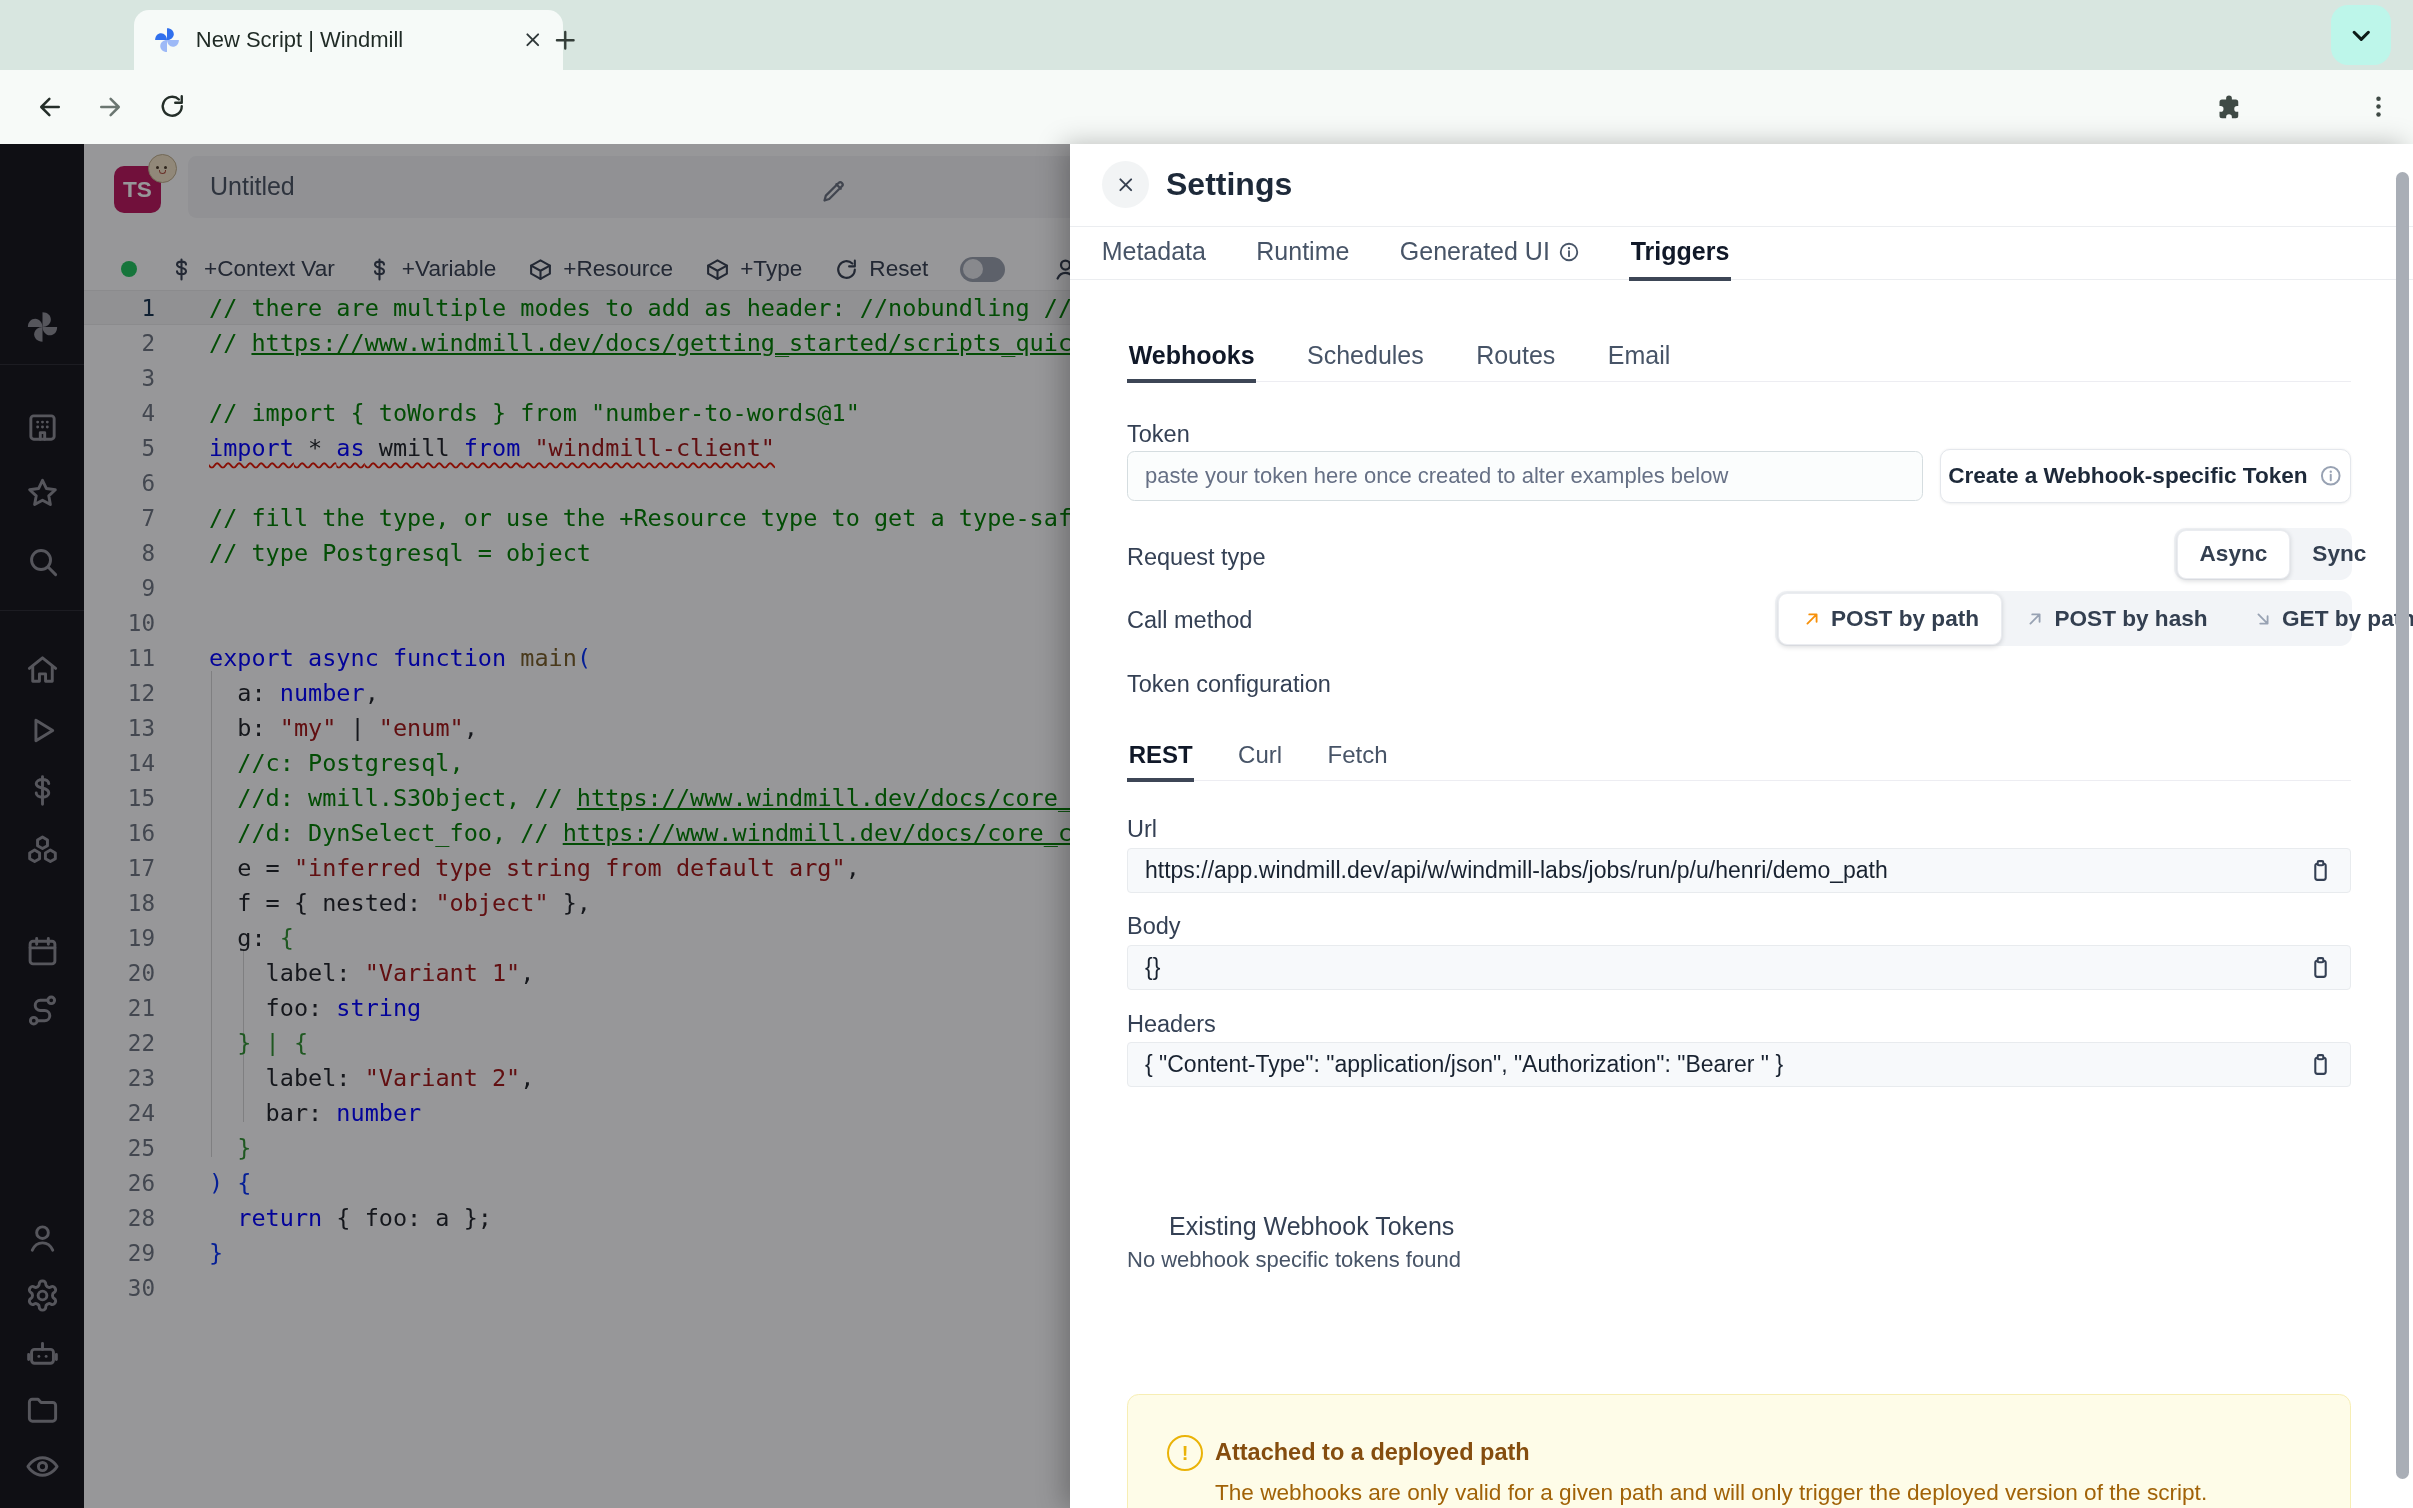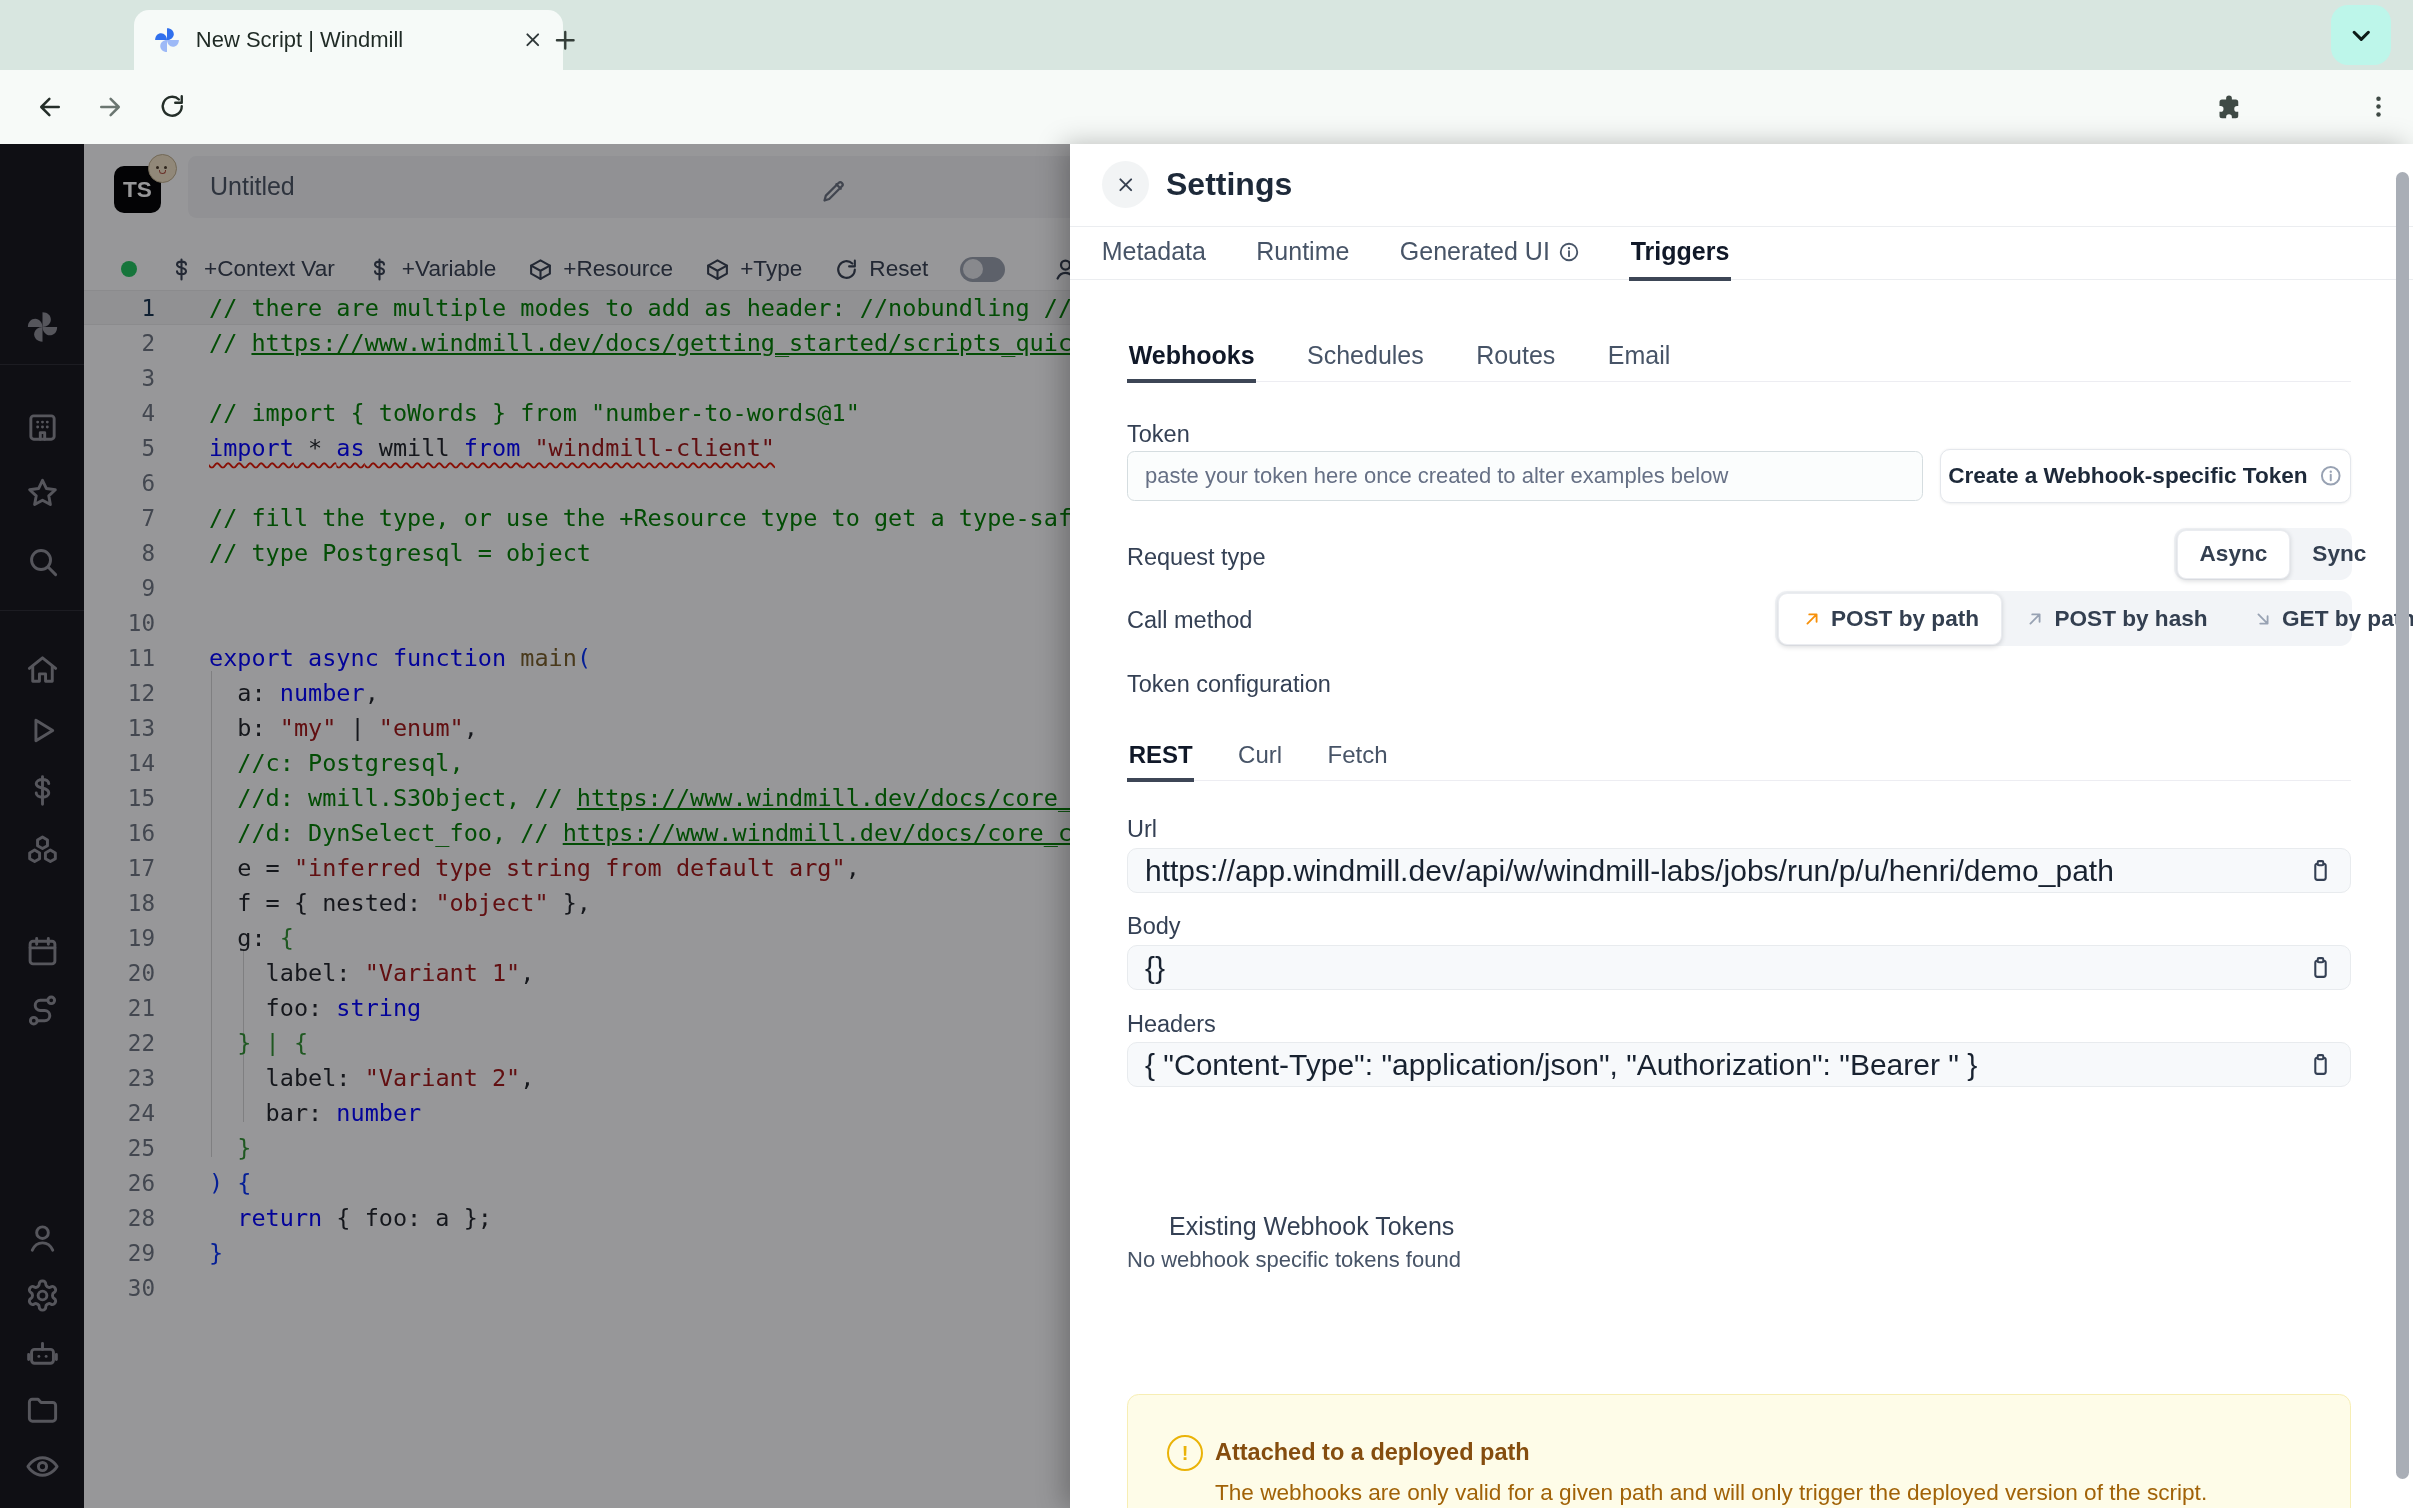--- a/index.html
+++ b/index.html
@@ -18,21 +18,21 @@
   .urltext{font-size:24px;color:#27302b;white-space:nowrap;overflow:hidden;text-overflow:ellipsis;flex:1;}
   .extdivider{position:absolute;left:2266px;top:89px;width:4.2px;height:39px;background:#4fd1c5;border-radius:2.5px;}
   .avatar{position:absolute;left:2293px;top:84px;width:49px;height:49px;border-radius:50%;background:radial-gradient(circle at 50% 30%,#cfd8c2 0 30%,#8aa06a 31% 55%,#27423a 56% 100%);}
   
   .app{position:absolute;left:0;top:144px;width:2413px;height:1364px;}
   .sidebar{position:absolute;left:0;top:0;width:84px;height:1364px;background:#15151b;z-index:1;}
   .sb-ic{position:absolute;left:23.5px;width:37px;height:37px;color:#8f8f97;display:flex;align-items:center;justify-content:center;}
   .sb-div{position:absolute;left:0;width:84px;height:0.8px;background:#2b2b33;}
   .editor{position:absolute;left:84px;top:0;width:986px;height:1364px;background:#ffffff;overflow:hidden;z-index:1;}
   .ed-header{position:absolute;left:0;top:0;width:986px;height:99px;background:#fff;}
-  .tsbadge{position:absolute;left:30px;top:22px;width:47px;height:47px;background:#000000;border-radius:10px;color:#fff;font-weight:bold;font-size:22.6px;display:flex;align-items:center;justify-content:center;}
+  .tsbadge{position:absolute;left:30px;top:22px;width:47px;height:47px;background:#be185d;border-radius:10px;color:#fff;font-weight:bold;font-size:22.6px;display:flex;align-items:center;justify-content:center;}
   .bunbadge{position:absolute;left:64px;top:10px;width:27px;height:27px;border-radius:50%;background:#f5e6c8;border:1.7px solid #bfae8c;}
   .bunbadge i{position:absolute;width:3.4px;height:3.4px;border-radius:50%;background:#4a3a28;top:11px;}
   .bunbadge i.l{left:6.7px}.bunbadge i.r{left:15px}
   .bunbadge u{position:absolute;left:10px;top:15px;width:5px;height:3.4px;border:1.7px solid #b0503f;border-top:none;border-radius:0 0 5px 5px;}
   .untitled-pill{position:absolute;left:104px;top:11.7px;width:910px;height:62px;background:#f4f5f6;border-radius:8.4px;display:flex;align-items:center;padding:0 22px;}
   .untitled-pill .t{font-size:25px;color:#4b5563;flex:1;}
   .ed-toolbar{position:absolute;left:0;top:99px;width:986px;height:52px;display:flex;align-items:center;padding-left:37px;gap:32px;box-sizing:border-box;}
   .tb-item{display:flex;align-items:center;gap:10px;font-size:22.6px;color:#374151;white-space:nowrap;}
   .dot{width:16px;height:16px;border-radius:50%;background:#22c55e;flex:0 0 auto;}
   .toggle{width:45px;height:25px;border-radius:12.6px;background:#9ca3af;position:relative;flex:0 0 auto;}
@@ -60,21 +60,21 @@
   .tabs-sub{left:57px;top:189px;width:1224px;height:49px;border-bottom:1.7px solid #ededf2;gap:49px;font-size:25px;}
   .tabs-ex{left:57px;top:588px;width:1224px;height:49px;border-bottom:1.7px solid #ededf2;gap:42px;font-size:24px;}
   .tb{display:flex;align-items:center;gap:8.4px;color:#475467;font-weight:500;border-bottom:4.2px solid transparent;margin-bottom:-1.7px;padding:0 1.7px;white-space:nowrap;}
   .tb.on{color:#101828;font-weight:700;border-bottom-color:#3d4656;}
   .lbl{position:absolute;left:57px;font-size:23.5px;color:#344054;}
   .inputbox{position:absolute;left:57px;top:307px;width:796px;height:50px;border:1.7px solid #d5dde0;background:#fbfdfd;border-radius:7.5px;display:flex;align-items:center;padding:0 17px;box-sizing:border-box;font-size:22px;color:#667085;white-space:nowrap;overflow:hidden;}
   .tokenbtn{position:absolute;left:870px;top:305px;width:411px;height:54px;background:#fff;border:1.7px solid #e4e7ec;border-radius:10px;box-shadow:0 0.8px 2.5px rgba(16,24,40,.08);display:flex;align-items:center;justify-content:center;gap:11.7px;font-size:22.6px;font-weight:600;color:#1d2939;box-sizing:border-box;}
   .seg{position:absolute;background:#f2f4f7;border-radius:11.7px;display:flex;align-items:center;padding:2.5px;box-sizing:border-box;}
   .seg .opt{height:100%;display:flex;align-items:center;justify-content:center;gap:8.4px;padding:0 22px;font-size:22.6px;font-weight:600;color:#333f50;border-radius:9.2px;white-space:nowrap;}
   .seg .opt.sel{background:#fff;border:0.8px solid #eaecf0;box-shadow:0 1.7px 5px rgba(16,24,40,.16);}
-  .vbox{position:absolute;left:57px;width:1224px;height:45px;background:#f7f9fb;border:1.7px solid #e8ebee;border-radius:10px;display:flex;align-items:center;padding:4px 17px;box-sizing:border-box;font-size:30px;color:#182230;white-space:nowrap;overflow:hidden;}
+  .vbox{position:absolute;left:57px;width:1224px;height:45px;background:#f7f9fb;border:1.7px solid #e8ebee;border-radius:4px;display:flex;align-items:center;padding:4px 17px;box-sizing:border-box;font-size:23px;color:#182230;white-space:nowrap;overflow:hidden;}
   .vbox .cp{margin-left:auto;color:#344054;flex:0 0 auto;display:flex;}
   .exist-title{position:absolute;left:57px;top:1068px;font-size:25px;font-weight:500;color:#344054;margin-left:42px;}
   .exist-empty{position:absolute;left:57px;top:1103px;font-size:22px;color:#475467;}
   .warn{position:absolute;left:57px;top:1250px;width:1224px;height:176px;background:#fefce8;border:1.7px solid #f7eeb4;border-radius:11.7px;box-sizing:border-box;}
   .warn-ic{position:absolute;left:39px;top:40px;width:32px;height:32px;border-radius:50%;border:2.5px solid #eab308;color:#eab308;display:flex;align-items:center;justify-content:center;font-size:20px;font-weight:700;}
   .warn-title{position:absolute;left:87px;top:44px;font-size:23.5px;font-weight:700;color:#854d0e;}
   .warn-text{position:absolute;left:87px;top:85px;font-size:22.6px;color:#a16207;}
   .scrollthumb{position:absolute;left:1326px;top:28px;width:12.6px;height:1307px;background:#a9aeb6;border-radius:6.7px;}
   svg{display:block;}
 </style>

